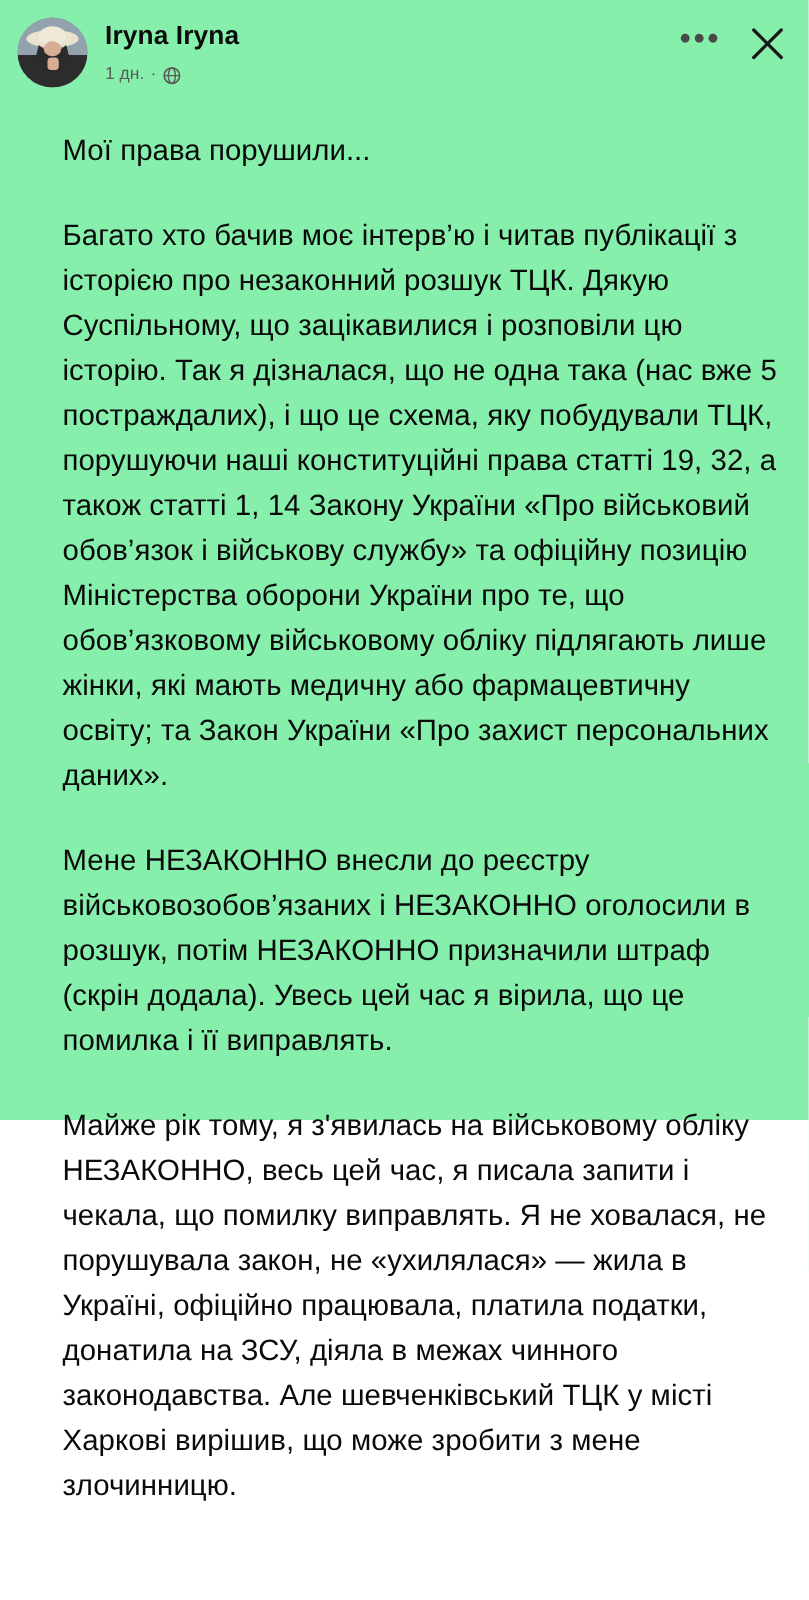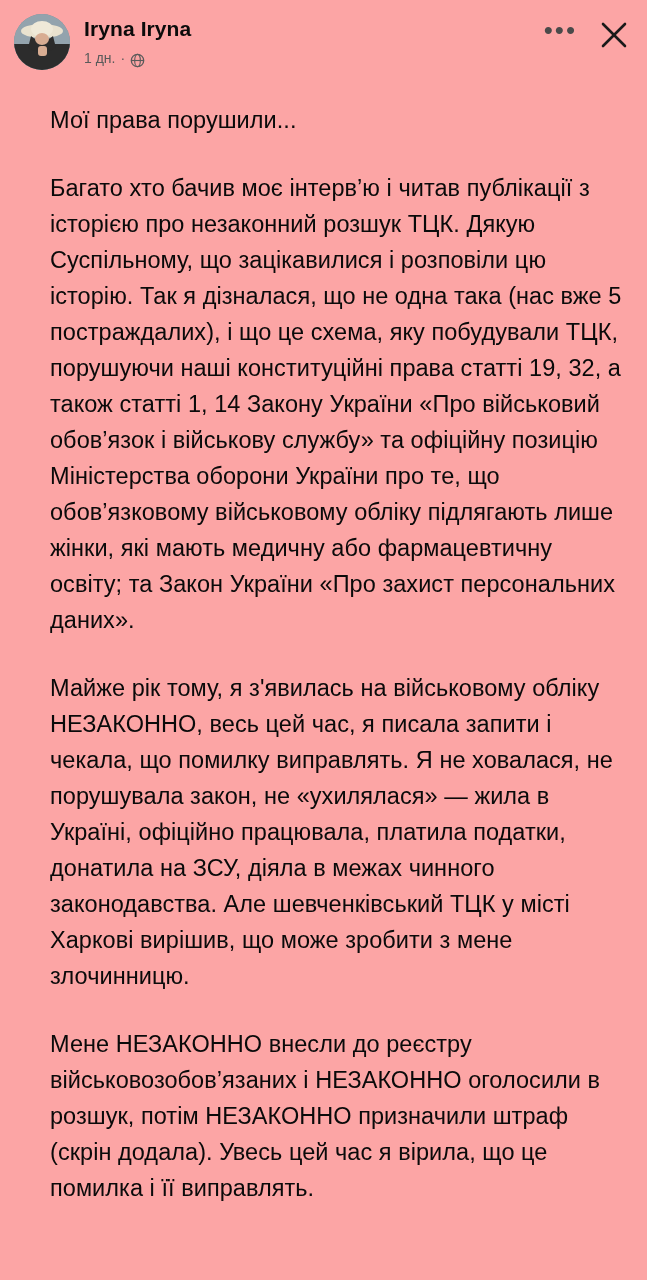--- a/index.html
+++ b/index.html
@@ -5,23 +5,23 @@
   * { box-sizing: border-box; margin: 0; padding: 0; }
   html, body {
     width: 647px;
     height: 1280px;
     background: #ffffff;
     font-family: "Liberation Sans", sans-serif;
     overflow: hidden;
   }
   .post {
     width: 647px;
-    height: 1280px;
+    height: 896px;
     position: relative;
-    background: #fca5a5;
+    background: #86efac;
   }
 
   
   .header {
     display: flex;
     align-items: flex-start;
     padding: 14px 14px 0 14px;
     height: 86px;
   }
   .avatar {
@@ -145,17 +145,17 @@
           <line x1="26" y1="4" x2="4" y2="26" stroke="#1a1a1a" stroke-width="2.6" stroke-linecap="round"></line>
         </svg>
       </div>
     </div>
 
   </div>
 
   <div class="body">
     <p class="para">Мої права порушили...</p>
     <p class="para">Багато хто бачив моє інтерв’ю і читав публікації з історією про незаконний розшук ТЦК.  Дякую Суспільному, що зацікавилися і розповіли цю історію. Так я дізналася, що не одна така (нас вже 5 постраждалих), і що це схема, яку побудували ТЦК, порушуючи наші конституційні права статті 19, 32, а також статті 1, 14 Закону України «Про військовий обов’язок і військову службу» та офіційну позицію Міністерства оборони України про те, що обов’язковому військовому обліку підлягають лише жінки, які мають медичну або фармацевтичну освіту; та Закон України «Про захист персональних даних».</p>
+    <p class="para">Мене НЕЗАКОННО внесли до реєстру військовозобов’язаних і НЕЗАКОННО оголосили в розшук, потім НЕЗАКОННО призначили штраф (скрін додала). Увесь цей час я вірила, що це помилка і її виправлять.</p>
     <p class="para">Майже рік тому, я з'явилась на військовому обліку НЕЗАКОННО,  весь цей час, я писала запити і чекала, що помилку виправлять. Я не ховалася, не порушувала закон, не «ухилялася» — жила в Україні, офіційно працювала, платила податки, донатила на ЗСУ, діяла в межах чинного законодавства. Але шевченківський ТЦК у місті Харкові вирішив, що може зробити з мене злочинницю.</p>
-    <p class="para">Мене НЕЗАКОННО внесли до реєстру військовозобов’язаних і НЕЗАКОННО оголосили в розшук, потім НЕЗАКОННО призначили штраф (скрін додала). Увесь цей час я вірила, що це помилка і її виправлять.</p>
   </div>
 
 </div>
 
 </body></html>

